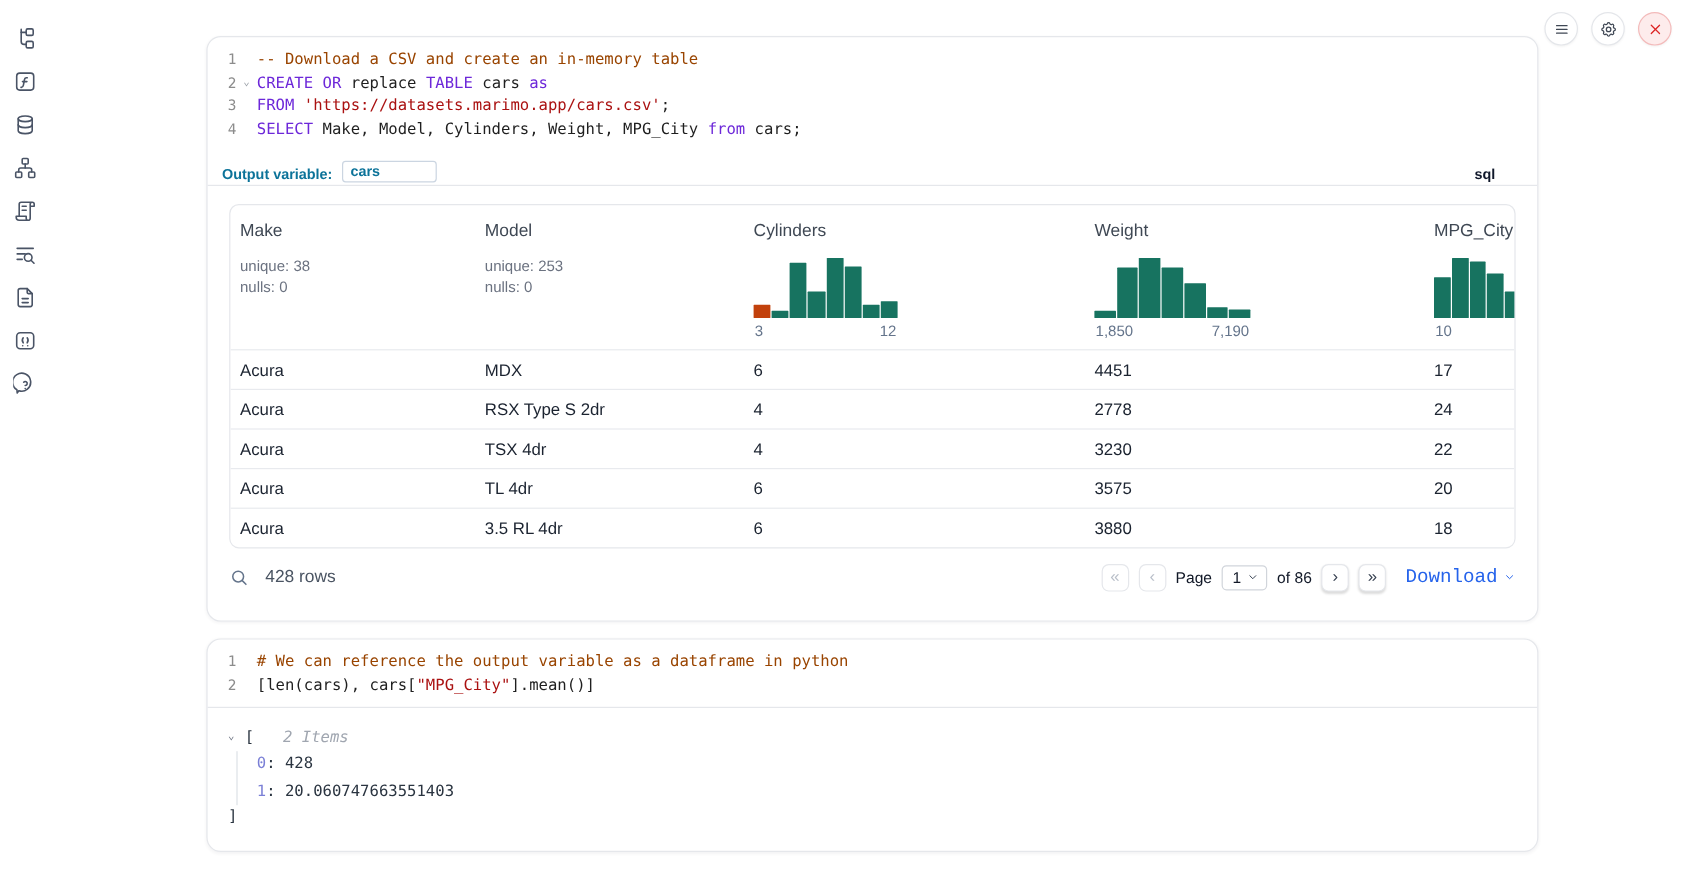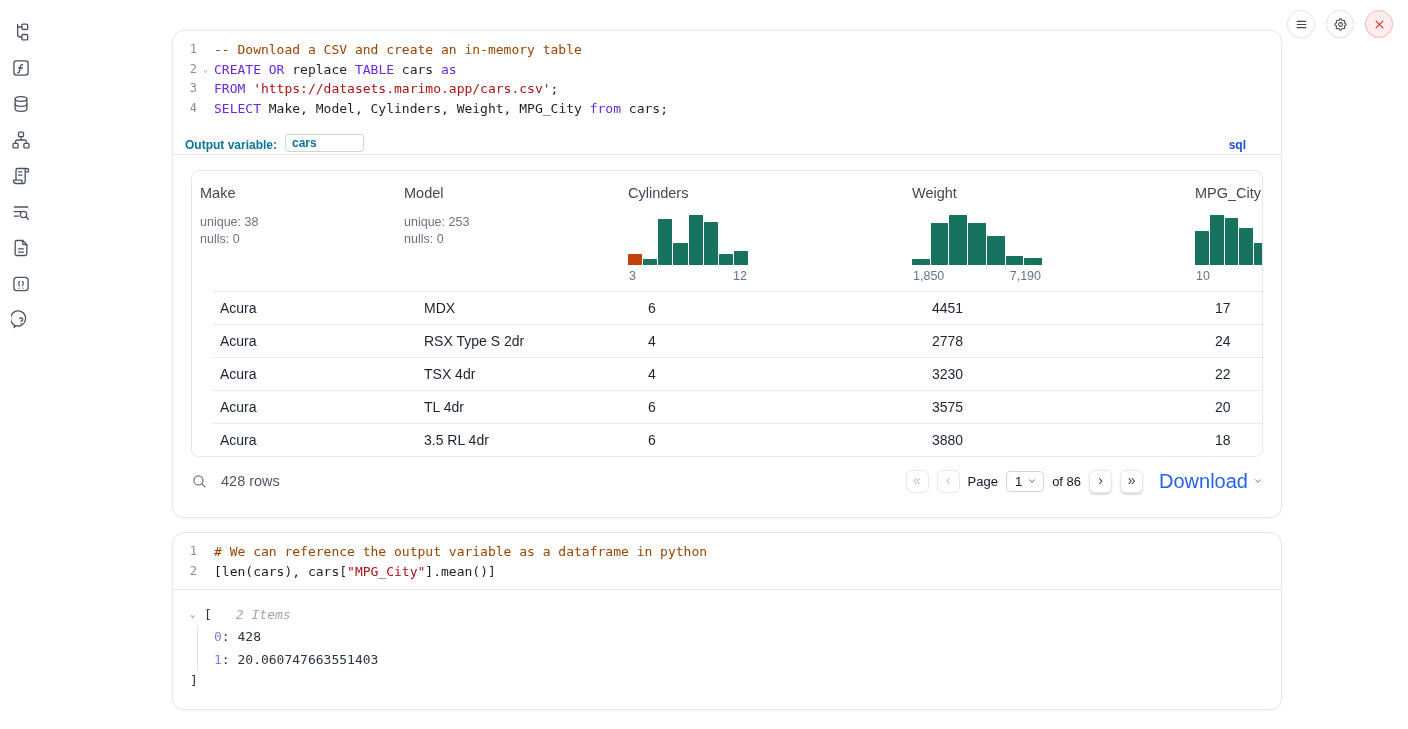--- a/index.html
+++ b/index.html
@@ -37,52 +37,52 @@
   .code-text { white-space:pre; color:#1f1f1f; }
   .tk-comment { color:#994400; }
   .tk-keyword { color:#6d28d9; }
   .tk-string  { color:#aa1111; }
   .tk-plain   { color:#1f1f1f; }
   
   .outvar-row { display:flex; align-items:flex-end; height:28px; padding:0 35px 2px 12px; }
   .outvar-label { font-size:12px; font-weight:bold; color:#0c7399; }
   .outvar-input { margin-left:8px; width:79px; height:18px; border:1px solid #cbd5e1; border-radius:3px;
     font-family:"Liberation Sans", sans-serif; font-size:12px; font-weight:bold; color:#0c7399; padding:0 6px; }
-  .lang-badge { margin-left:auto; font-size:12px; font-weight:bold; color:#1d4ed8; }
+  .lang-badge { margin-left:auto; font-size:12px; font-weight:bold; color:#0f172a; }
   
   .cell1-output { padding:15px 18px 14px; }
   .data-table { border:1px solid #e5e7eb; border-radius:8px; overflow:hidden; background:#fff; }
   .thead, .trow { display:grid; grid-template-columns:164px 184px 244px 243px 1fr;gap:40px; }
   .th { padding:14px 8px 8px; cursor:pointer; }
   .th-label { font-size:14.5px; color:#3f4854; }
   .th-stats { margin-top:13px; font-size:12.5px; color:#6b7280; line-height:17px; }
   .hist { margin-top:12px; display:flex; align-items:flex-end; gap:1px; height:52px; }
   .hist-bar { flex:1; border-radius:0.5px; }
   .hist-axis { display:flex; justify-content:space-between; font-size:12.5px; color:#64748b;
     margin-top:4px; padding:0 1px; }
   .trow { border-top:1px solid #e8eaee; height:33px; align-items:center; font-size:14px;
-    color:#1b2330; cursor:pointer;margin-left:20px; }
+    color:#1b2330; cursor:pointer; }
   .td { padding:0 8px; }
   
   .table-footer { display:flex; align-items:center; height:44px; margin-top:2px; }
   .rows-info { display:flex; align-items:center; gap:13px; color:#4b5563; font-size:14.5px; }
   .rows-info svg { width:17px; height:17px; stroke:#64748b; stroke-width:1.5; fill:none; stroke-linecap:round; }
   .pager { margin-left:auto; display:flex; align-items:center; gap:8px; font-size:13px; color:#111827; }
   .page-btn { width:23px; height:23px; border:1px solid #e5e7eb; border-radius:6px; background:#fff;
     display:flex; align-items:center; justify-content:center; font-size:14px; line-height:1;
     color:#374151; cursor:pointer; padding:0 0 2px; }
   .page-btn.disabled { color:#b9bfc9; cursor:default; }
   .page-btn.enabled { box-shadow:0 1.5px 2px rgba(0,0,0,.14); }
   .page-select { display:flex; align-items:center; gap:5px; border:1px solid #d1d5db; border-radius:4px;
     height:21px; padding:0 6px 0 8px; cursor:pointer; background:#fff; }
   .page-select svg, .download svg { width:10px; height:10px; fill:none; stroke-width:2;
     stroke-linecap:round; stroke-linejoin:round; }
   .page-select svg { stroke:#374151; }
-  .download { display:flex; align-items:center; gap:5px; color:#2563eb; font-size:20px;
-    margin-left:8px; cursor:pointer; }
+  .download { display:flex; align-items:center; gap:5px; color:#2563eb; font-size:16px;
+    margin-left:8px; cursor:pointer;font-family:Liberation Mono, monospace; }
   .download svg { stroke:#2563eb; }
   
   .tree-output { padding:14px 18px 18px 17px; font-family:"DejaVu Sans Mono", monospace;
     font-size:13px; color:#2a3440; }
   .tree-head { display:flex; align-items:center; height:20px; }
   .tree-chevron { font-size:9px; color:#6b7280; width:14px; cursor:pointer; }
   .tree-items-label { font-style:italic; color:#a0a6b0; margin-left:24px; }
   .tree-entries { margin-left:7px; border-left:1px solid #dde1e6; padding-left:16px; margin-top:2px; }
   .tree-entry { height:22.5px; line-height:22.5px; }
   .tree-index { color:#7a7fd6; }

